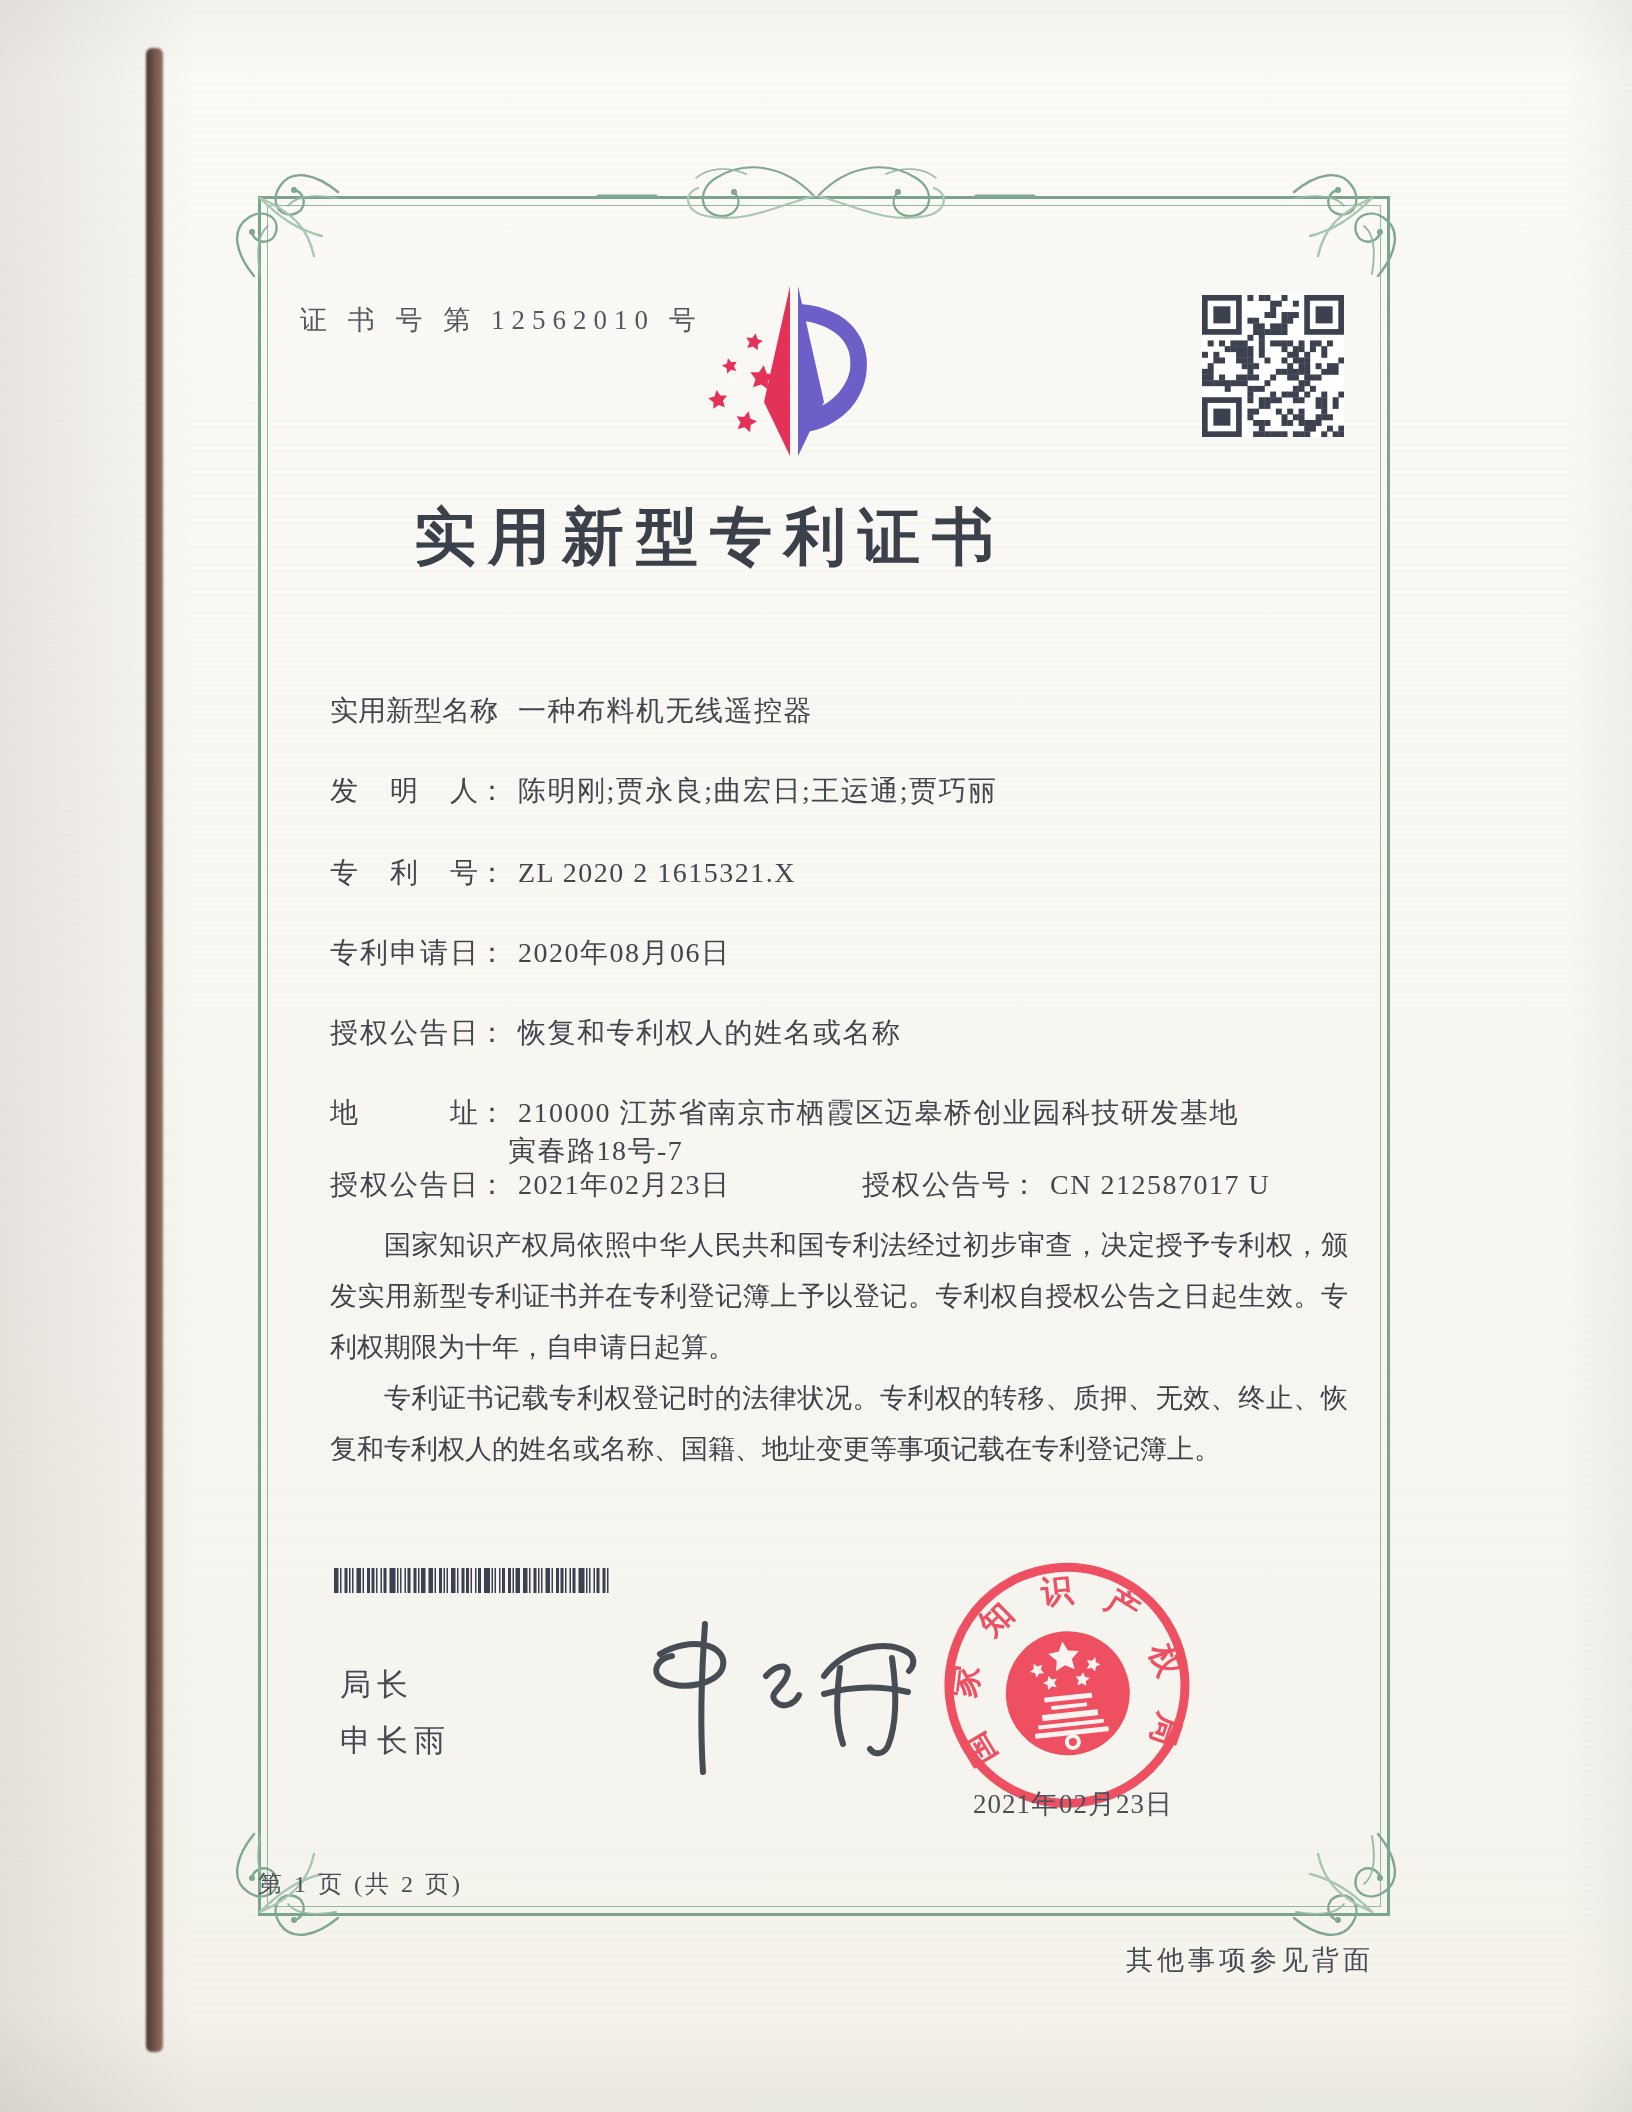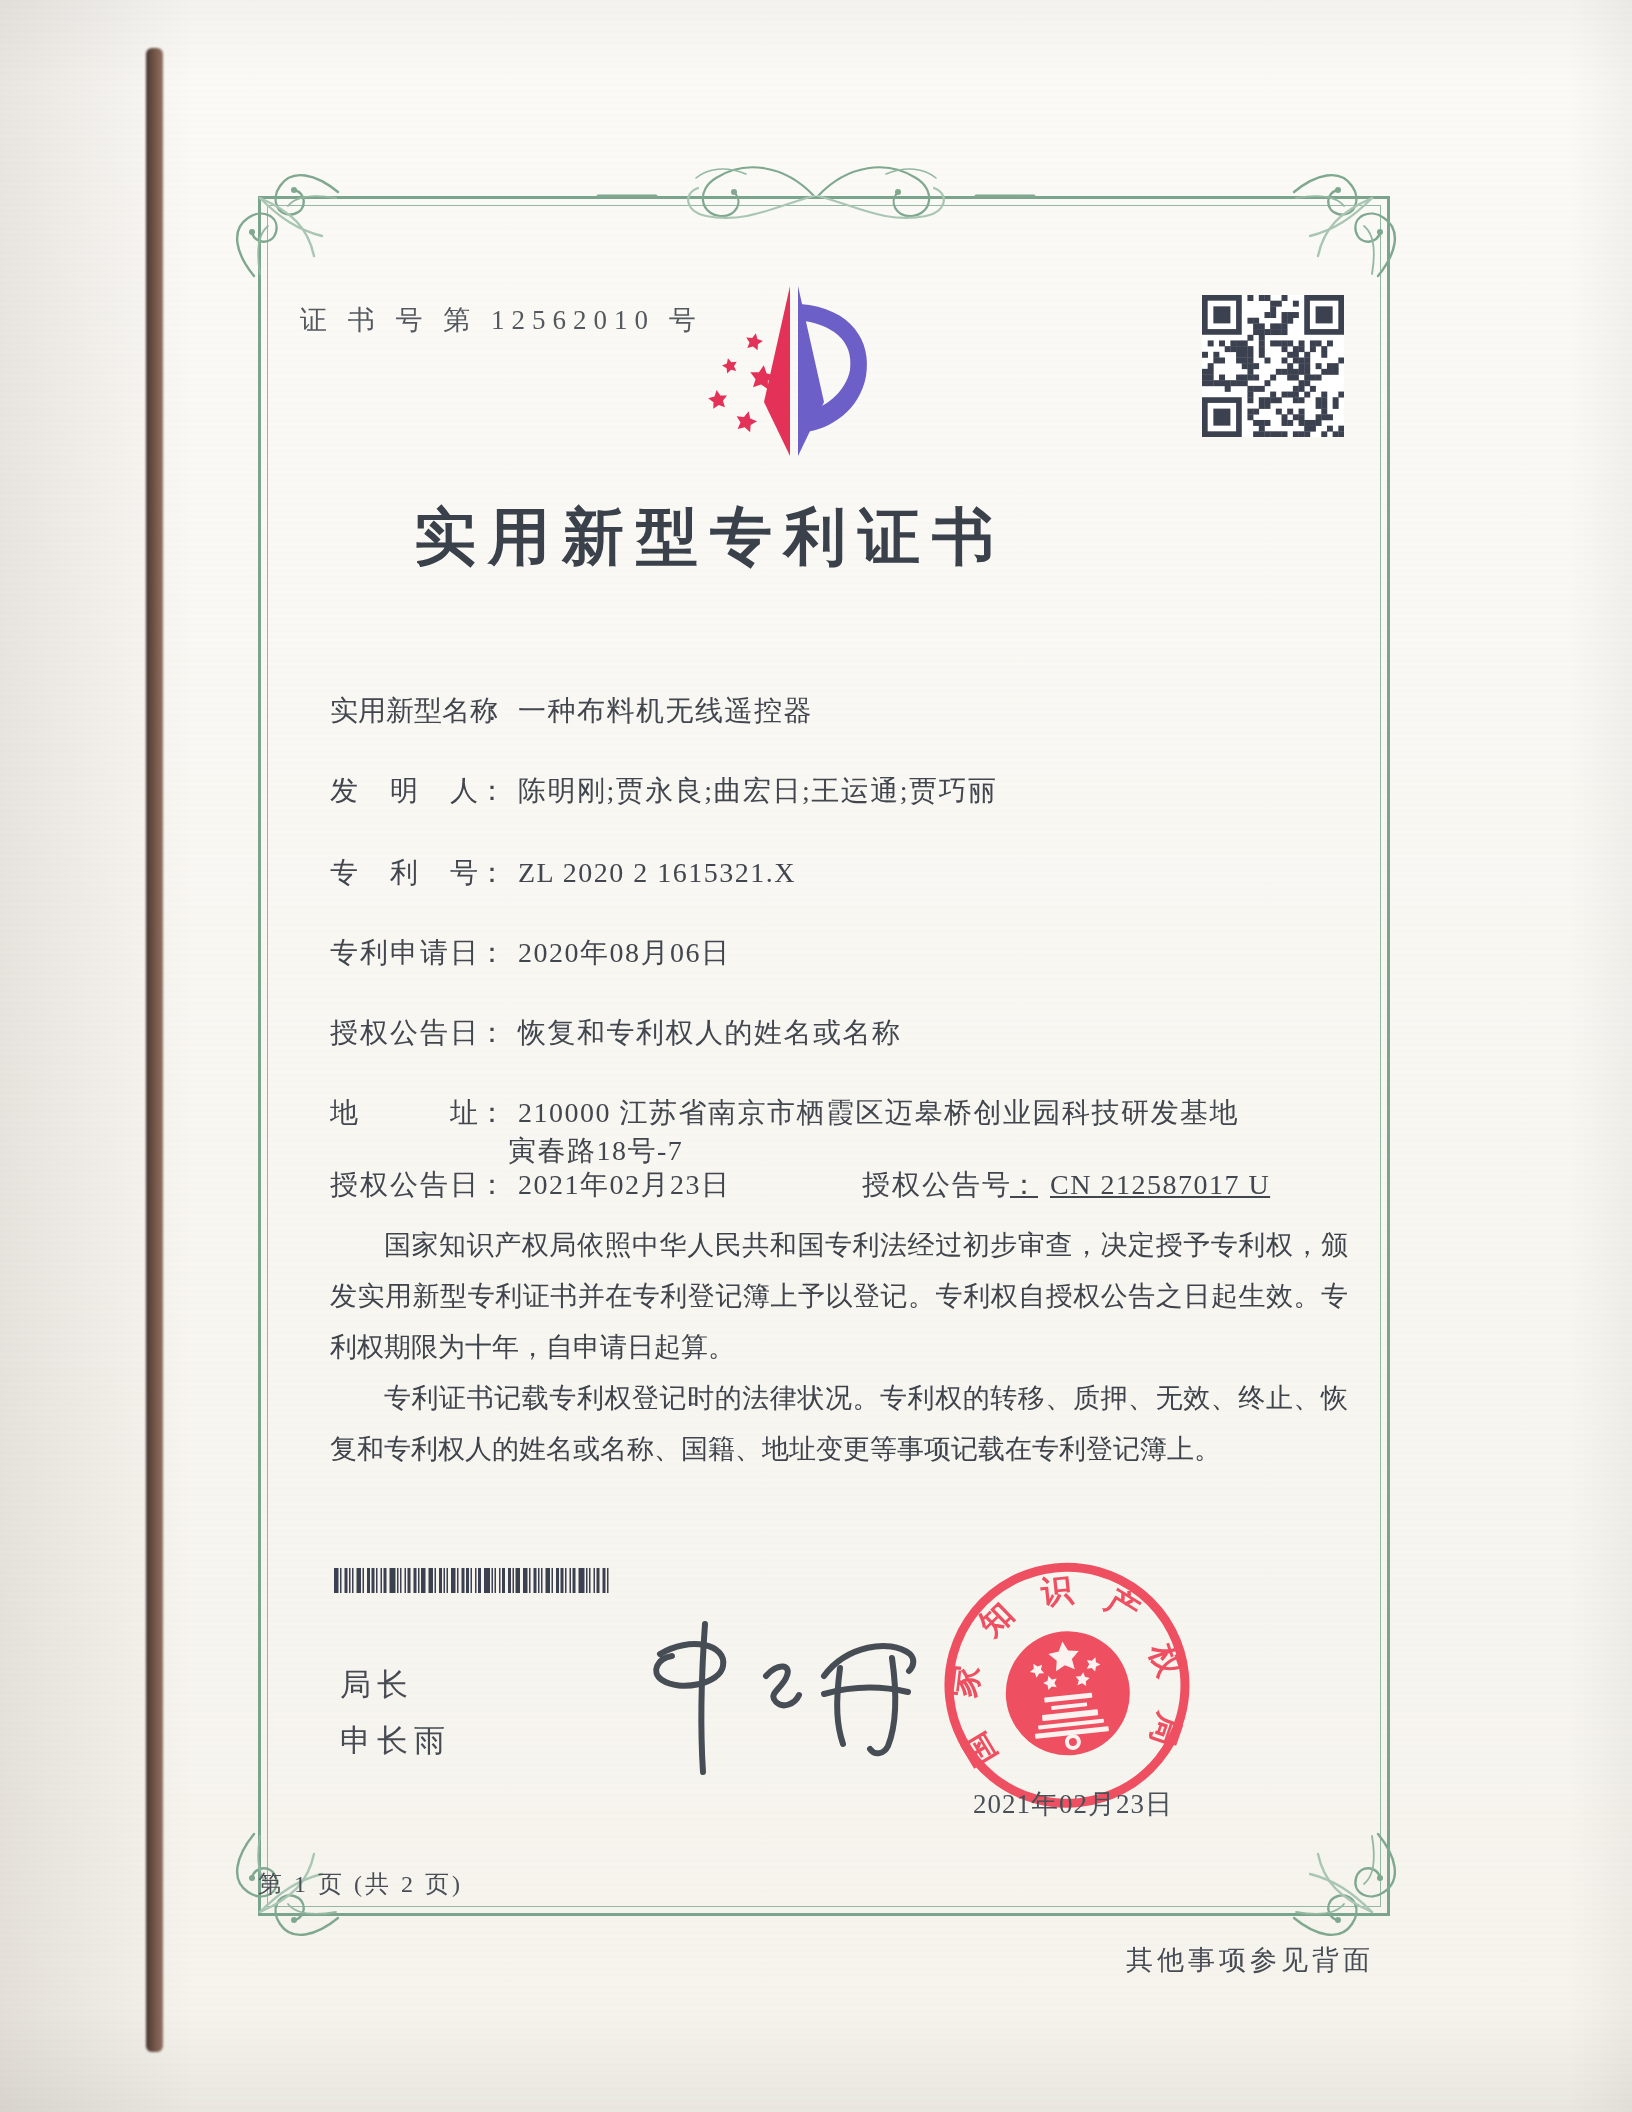--- a/index.html
+++ b/index.html
@@ -34,21 +34,21 @@
   .qr{position:absolute;left:1202px;top:295px;background:#fff;}
   .title{
     position:absolute;left:258px;top:495px;width:904px;text-align:center;
     font-size:62px;letter-spacing:12px;color:#3a414a;font-weight:600;
   }
   .row{position:absolute;left:330px;font-size:28px;color:#42474f;white-space:nowrap;}
   .lbl{display:inline-block;width:148px;text-align:justify;text-align-last:justify;vertical-align:bottom;}
   .colon{margin-right:12px;}
   .val{letter-spacing:1.5px;}
   .addr2{position:absolute;left:508px;top:1132px;font-size:28px;color:#42474f;letter-spacing:1.5px;}
-  .grant2{position:absolute;left:532px;text-decoration:underline;}
+  .grant2{position:absolute;left:532px;}
   .paras{
     position:absolute;left:330px;top:1220px;width:1018px;
     font-size:27px;line-height:51px;color:#3f444c;text-align:justify;
   }
   .paras p{margin:0;text-indent:2em;}
   .barcode{position:absolute;left:334px;top:1568px;}
   .director-label{position:absolute;left:340px;top:1664px;font-size:31px;color:#464b53;letter-spacing:6px;}
   .director-name{position:absolute;left:340px;top:1720px;font-size:31px;color:#464b53;letter-spacing:6px;}
   .signature{position:absolute;left:540px;top:1614px;}
   .seal{position:absolute;left:938px;top:1545px;transform:rotate(-6deg);opacity:.93;}

